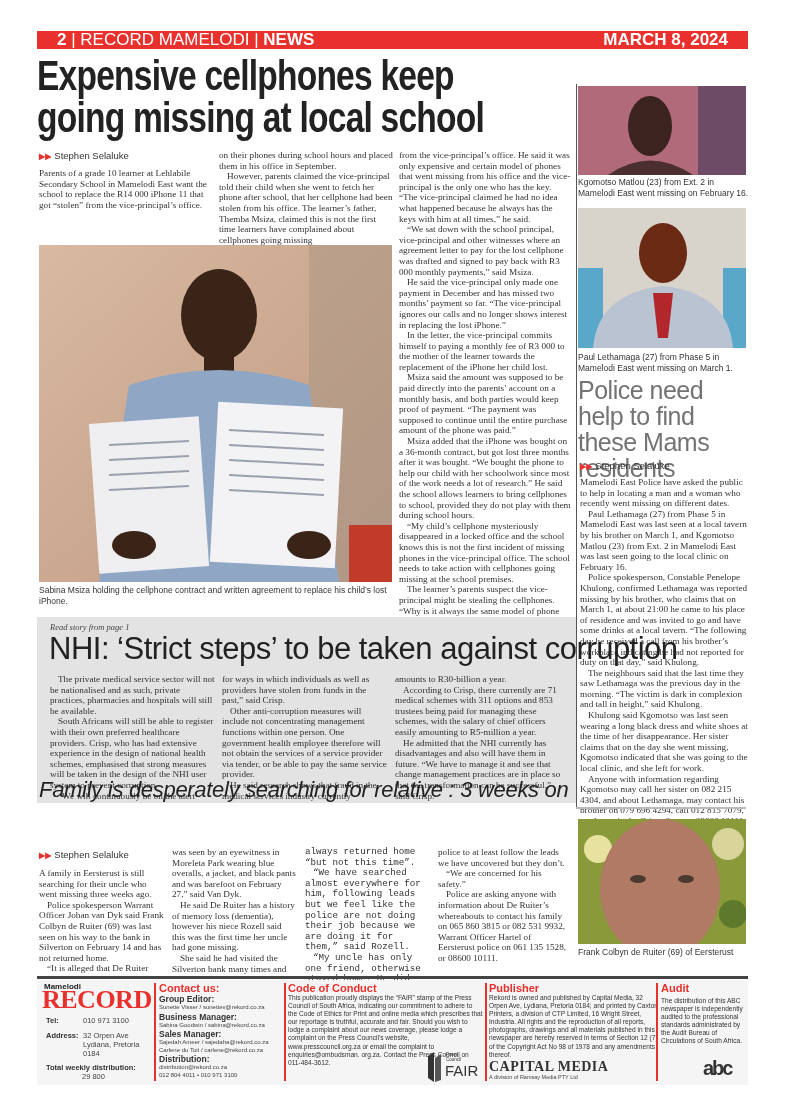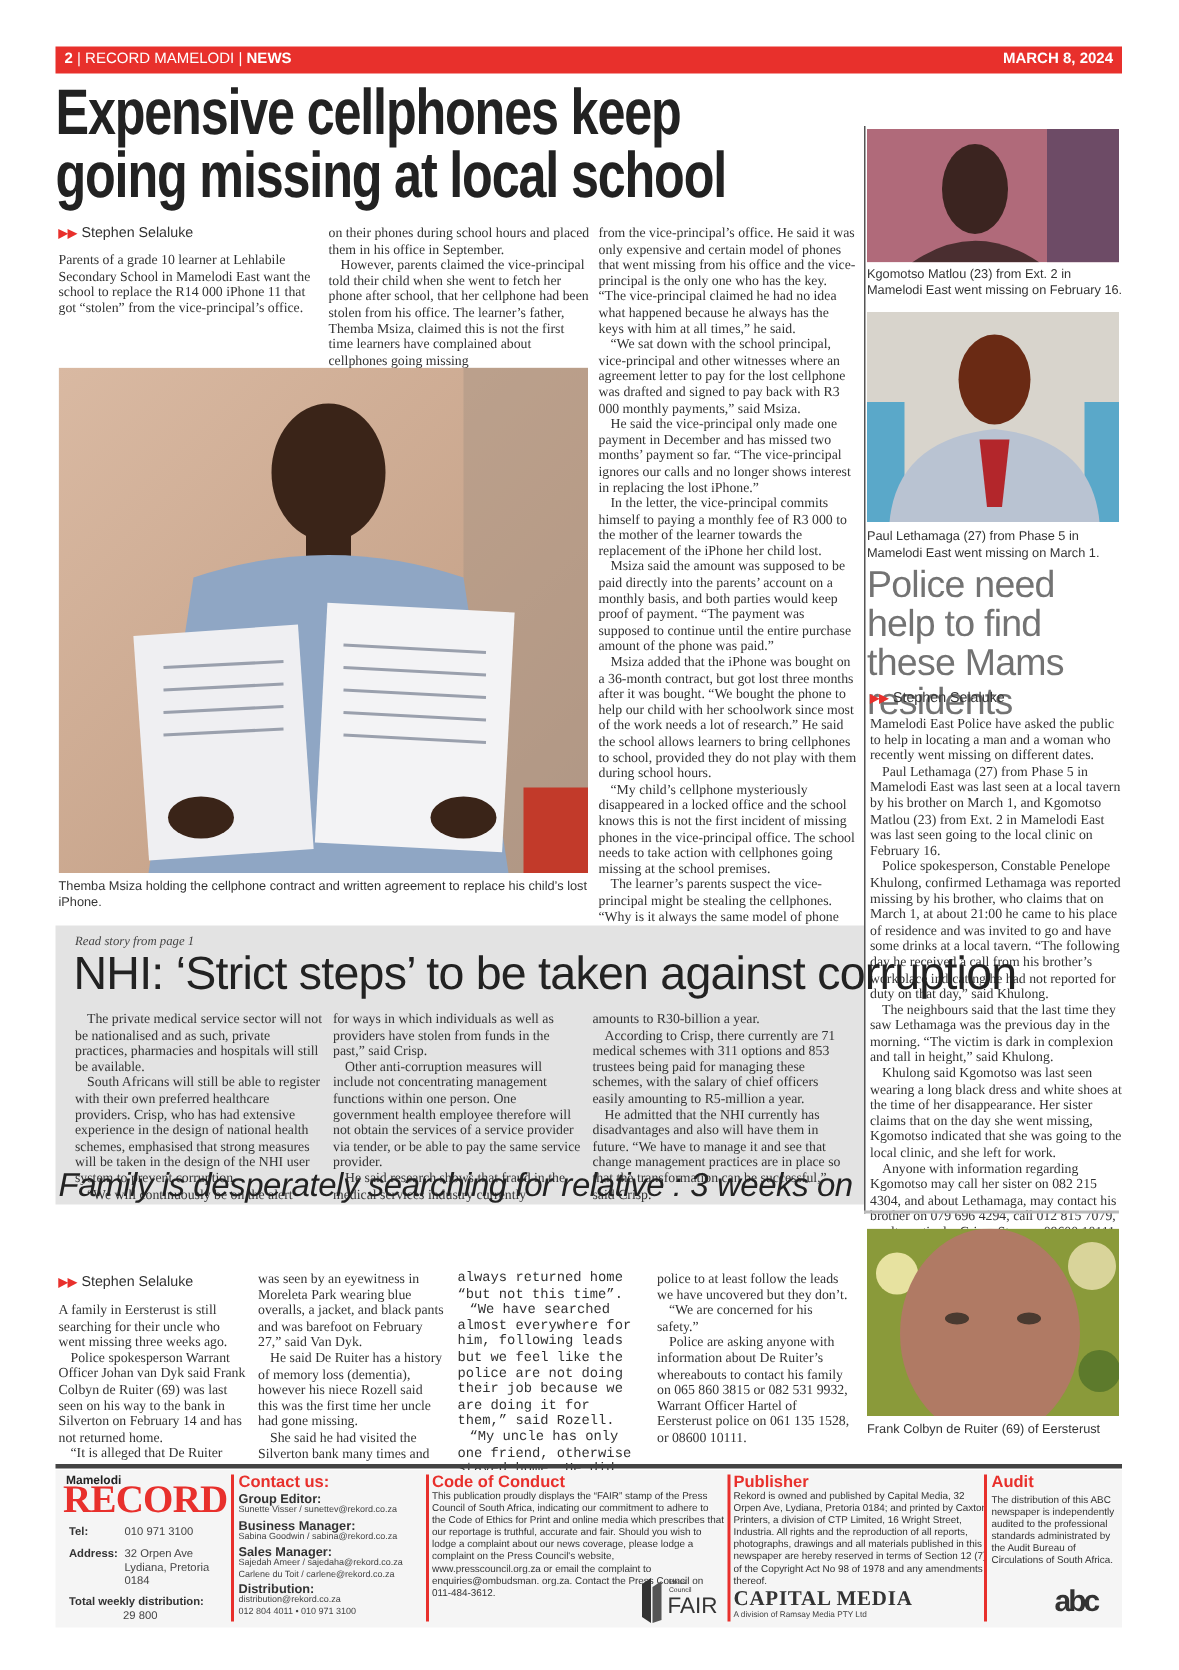--- a/index.html
+++ b/index.html
@@ -3,22 +3,22 @@
 <meta charset="utf-8">
 <style>
   * { box-sizing: border-box; margin: 0; padding: 0; }
   html, body { width: 786px; height: 1113px; background: #ffffff; overflow: hidden; }
   body { position: relative; font-family: "Liberation Serif", serif; color: #222; }
 
   .abs { position: absolute; }
 
   
   .topbar { left: 37px; top: 31px; width: 711px; height: 18px; background: #e8302c; color: #fff;
-            font-family: "Liberation Sans", sans-serif; font-weight: bold; font-size: 10px; line-height: 18px;
-            padding: 0 6px; display: flex; justify-content: space-between; transform-origin: left; }
+            font-family: "Liberation Sans", sans-serif; font-weight: bold; font-size: 17px; line-height: 18px;
+            padding: 0 20px; display: flex; justify-content: space-between; transform-origin: left; }
   .topbar .left span.thin { font-weight: normal; }
 
   .headline { left: 37px; top: 54px; width: 530px; font-family: "Liberation Sans", sans-serif; font-weight: bold;
               font-size: 43px; line-height: 42px; color: #222; letter-spacing: -1px; transform: scaleX(0.78); transform-origin: left top; width: 690px; }
 
   .byline { font-family: "Liberation Sans", sans-serif; font-size: 9.5px; color: #333; }
   .byline .arrows { color: #e8302c; font-weight: bold; margin-right: 3px; font-size: 8px; }
 
   .col { font-size: 9.2px; line-height: 10.6px; color: #333; text-align: left; }
   .col p { text-indent: 0; }
@@ -108,21 +108,21 @@
         <line x1="190" y1="200" x2="285" y2="205"></line>
       <line x1="190" y1="215" x2="285" y2="220"></line>
         <line x1="190" y1="230" x2="285" y2="235"></line>
       <line x1="190" y1="245" x2="285" y2="250"></line>
     </g>
     <ellipse cx="95" cy="300" rx="22" ry="14" fill="#3a2418"></ellipse>
     <ellipse cx="270" cy="300" rx="22" ry="14" fill="#3a2418"></ellipse>
     <rect x="310" y="280" width="43" height="57" fill="#c23a2a"></rect>
   </svg>
 </div>
-<div class="abs caption" style="left:39px; top:585px; width:355px;">Themba Msiza holding the cellphone contract and written agreement to replace his child’s lost iPhone.</div>
+<div class="abs caption" style="left:39px; top:585px; width:355px;">Sabina Msiza holding the cellphone contract and written agreement to replace his child’s lost iPhone.</div>
 
 <div class="abs col" style="left:399px; top:150px; width:172px;">
   <p class="noindent">from the vice-principal’s office. He said it was only expensive and certain model of phones that went missing from his office and the vice-principal is the only one who has the key. “The vice-principal claimed he had no idea what happened because he always has the keys with him at all times,” he said.</p>
   <p>“We sat down with the school principal, vice-principal and other witnesses where an agreement letter to pay for the lost cellphone was drafted and signed to pay back with R3 000 monthly payments,” said Msiza.</p>
   <p>He said the vice-principal only made one payment in December and has missed two months’ payment so far. “The vice-principal ignores our calls and no longer shows interest in replacing the lost iPhone.”</p>
   <p>In the letter, the vice-principal commits himself to paying a monthly fee of R3 000 to the mother of the learner towards the replacement of the iPhone her child lost.</p>
   <p>Msiza said the amount was supposed to be paid directly into the parents’ account on a monthly basis, and both parties would keep proof of payment. “The payment was supposed to continue until the entire purchase amount of the phone was paid.”</p>
   <p>Msiza added that the iPhone was bought on a 36-month contract, but got lost three months after it was bought. “We bought the phone to help our child with her schoolwork since most of the work needs a lot of research.” He said the school allows learners to bring cellphones to school, provided they do not play with them during school hours.</p>
   <p>“My child’s cellphone mysteriously disappeared in a locked office and the school knows this is not the first incident of missing phones in the vice-principal office. The school needs to take action with cellphones going missing at the school premises.</p>
   <p>The learner’s parents suspect the vice-principal might be stealing the cellphones. “Why is it always the same model of phone that goes missing?” they asked.</p>

